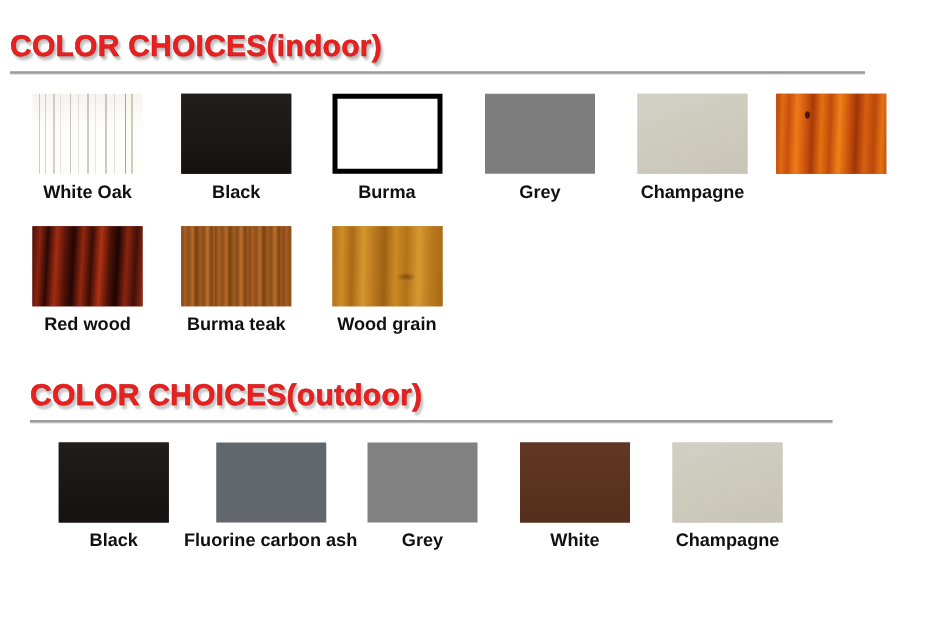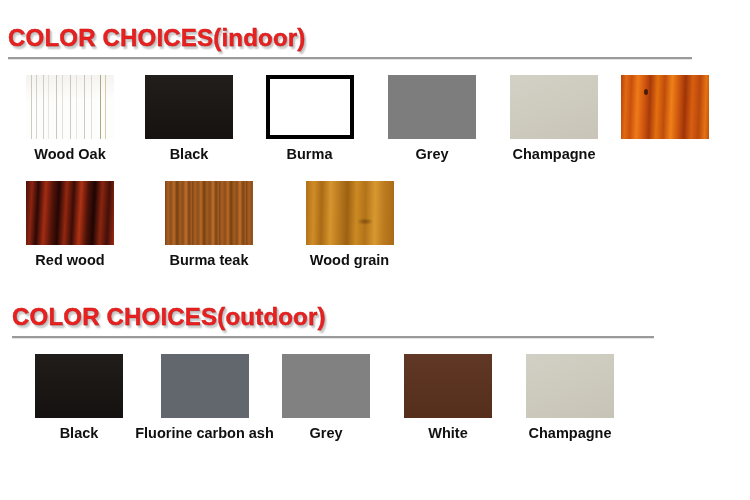--- a/index.html
+++ b/index.html
@@ -192,21 +192,21 @@
   <div style="position:absolute; left:0; top:26px; width:700px;">
 
     <div class="section-title">COLOR CHOICES(indoor)</div>
 
     <div class="divider"></div>
 
     <div class="swatch-row" style="margin-top:16px; padding-left:10px;">
 
       <div class="swatch-cell" style="width:120px;">
         <div class="swatch-chip chip-white-oak"></div>
-        <div class="swatch-label">Wood Oak</div>
+        <div class="swatch-label">White Oak</div>
       </div>
 
       <div class="swatch-cell" style="width:118px;">
         <div class="swatch-chip chip-black"></div>
         <div class="swatch-label">Black</div>
       </div>
 
       <div class="swatch-cell" style="width:123px;">
         <div class="swatch-chip chip-white"></div>
         <div class="swatch-label">Burma</div>
@@ -222,41 +222,41 @@
         <div class="swatch-label">Champagne</div>
       </div>
 
       <div class="swatch-cell" style="width:100px;">
         <div class="swatch-chip chip-orange-wood"></div>
 
       </div>
 
     </div>
 
-    <div class="swatch-row" style="margin-top:18px; padding-left:10px;gap:20px;">
+    <div class="swatch-row" style="margin-top:18px; padding-left:10px;">
 
       <div class="swatch-cell" style="width:120px;">
         <div class="swatch-chip chip-red-wood"></div>
         <div class="swatch-label">Red wood</div>
       </div>
 
       <div class="swatch-cell" style="width:118px;">
         <div class="swatch-chip chip-burma-teak"></div>
         <div class="swatch-label">Burma teak</div>
       </div>
 
       <div class="swatch-cell" style="width:123px;">
         <div class="swatch-chip chip-wood-grain"></div>
         <div class="swatch-label">Wood grain</div>
       </div>
 
     </div>
   </div>
 
-  <div style="position:absolute; left:4px; top:305px; width:658px;">
+  <div style="position:absolute; left:16px; top:305px; width:658px;">
 
     <div class="section-title">COLOR CHOICES(outdoor)</div>
 
     <div class="divider"></div>
 
     <div class="swatch-row" style="margin-top:16px; padding-left:10px;">
 
       <div class="swatch-cell" style="width:130px;">
         <div class="swatch-chip chip-black-out"></div>
         <div class="swatch-label">Black</div>

